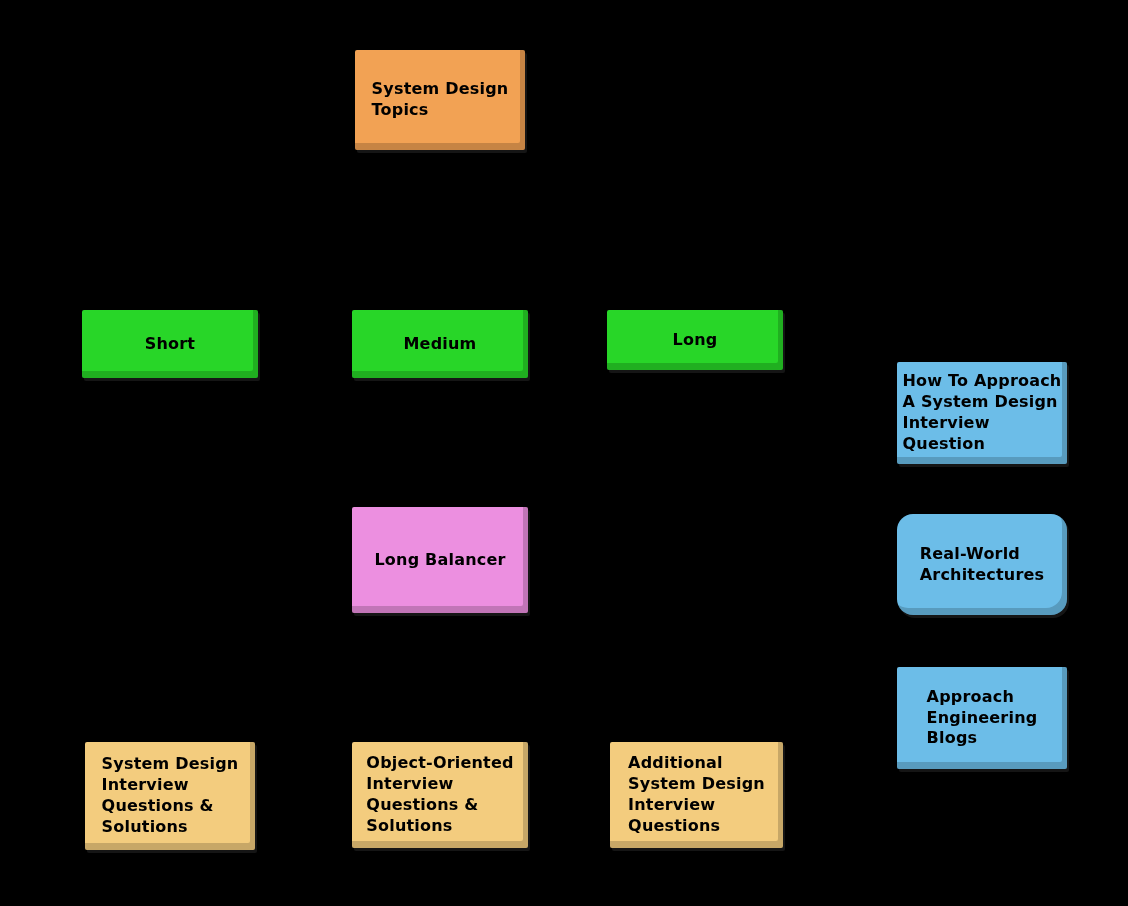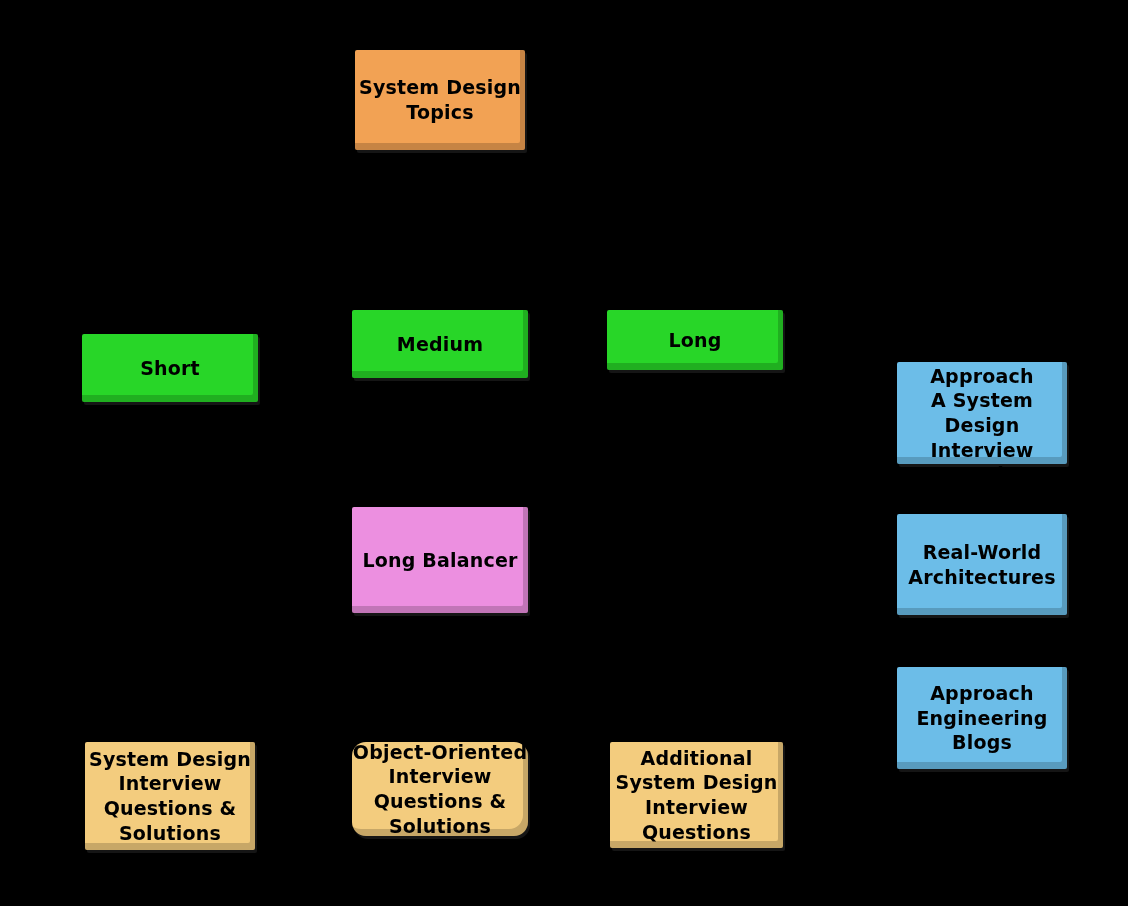--- a/index.html
+++ b/index.html
@@ -13,50 +13,50 @@
     height: 906px;
     background: #000000;
     overflow: hidden;
     font-family: "DejaVu Sans", "Liberation Sans", sans-serif;
   }
   .node {
     position: absolute;
     display: flex;
     align-items: center;
     justify-content: center;
-    text-align: center;
+    text-align: left;
     font-weight: bold;
-    font-size: 19px;
+    font-size: 16px;
     line-height: 1.3;
     color: #000000;
     white-space: pre-line;
     letter-spacing: 0.2px;
     box-sizing: border-box;
     padding: 4px 0;
     
     box-shadow: inset -5px -7px 0 rgba(0,0,0,0.18), 2px 3px 0 rgba(60,60,60,0.35);
     border-radius: 2px;
   }
   .node-orange { background: #F2A254; }
   .node-green  { background: #28D628; }
   .node-blue   { background: #6CBDE8; }
   .node-pink   { background: #EC8FE0; }
   .node-tan    { background: #F3CC7E; }
 
   
   #n-root        { left: 355px; top:  50px; width: 170px; height: 100px; }
-  #n-short       { left:  82px; top: 310px; width: 176px; height:  68px; margin-top: 24px; }
+  #n-short       { left:  82px; top: 310px; width: 176px; height:  68px; }
   #n-medium      { left: 352px; top: 310px; width: 176px; height:  68px; }
   #n-long        { left: 607px; top: 310px; width: 176px; height:  60px; }
   #n-approach    { left: 897px; top: 362px; width: 170px; height: 102px; }
   #n-loadbal     { left: 352px; top: 507px; width: 176px; height: 106px; }
-  #n-realworld   { left: 897px; top: 514px; width: 170px; height: 101px; }
+  #n-realworld   { left: 897px; top: 514px; width: 170px; height: 101px; border-radius: 16px; }
   #n-blogs       { left: 897px; top: 667px; width: 170px; height: 102px; }
   #n-sdq         { left:  85px; top: 742px; width: 170px; height: 108px; }
-  #n-ooq         { left: 352px; top: 742px; width: 176px; height: 94px; border-radius: 14px; }
+  #n-ooq         { left: 352px; top: 742px; width: 176px; height: 106px; }
   #n-addq        { left: 610px; top: 742px; width: 173px; height: 106px; }
 </style>
 </head>
 <body>
 
 <div class="canvas">
 
   <div id="n-root" class="node node-orange">System Design
 Topics</div>
 

